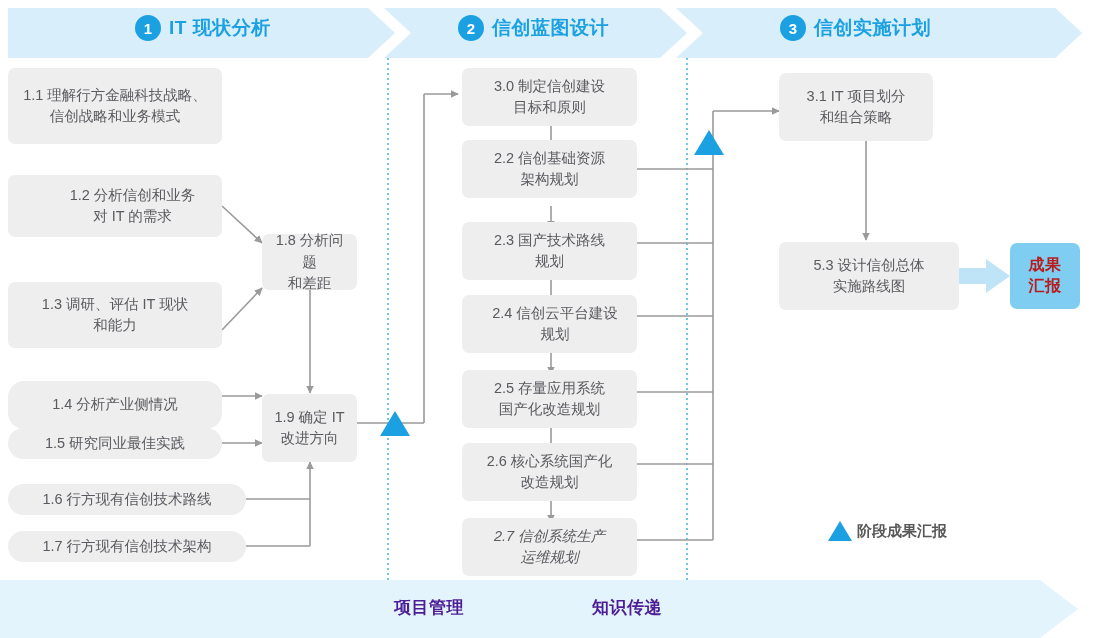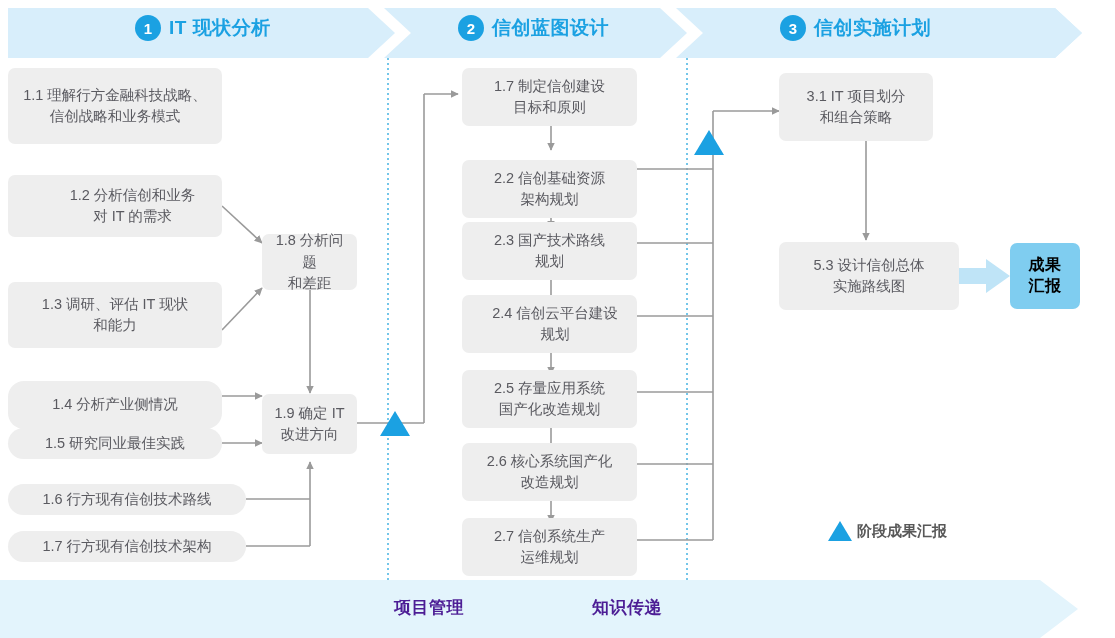--- a/index.html
+++ b/index.html
@@ -59,21 +59,21 @@
     box-sizing:border-box;
     white-space:pre-line;
   }
   .node.pill{border-radius:16px;}
 
   
   .deliverable{
     position:absolute;
     background:#7fcdf0;
     border-radius:7px;
-    color:#000000;
+    color:#b91c1c;
     font-size:16px;font-weight:bold;
     line-height:1.3;
     display:flex;align-items:center;justify-content:center;
     text-align:center;
     white-space:pre-line;
     letter-spacing:.5px;
   }
 
   
   .legend{
@@ -194,36 +194,36 @@
   <div class="node" style="left:8px;top:175px;width:214px;height:62px;padding-left:44px;">1.2 分析信创和业务
 对 IT 的需求</div>
   <div class="node" style="left:8px;top:282px;width:214px;height:66px;">1.3 调研、评估 IT 现状
 和能力</div>
   <div class="node pill" style="left:8px;top:381px;width:214px;height:48px;">1.4 分析产业侧情况</div>
   <div class="node pill" style="left:8px;top:428px;width:214px;height:31px;">1.5 研究同业最佳实践</div>
   <div class="node pill" style="left:8px;top:484px;width:238px;height:31px;">1.6 行方现有信创技术路线</div>
   <div class="node pill" style="left:8px;top:531px;width:238px;height:31px;">1.7 行方现有信创技术架构</div>
   <div class="node" style="left:262px;top:234px;width:95px;height:56px;">1.8 分析问题
 和差距</div>
-  <div class="node" style="left:262px;top:394px;width:95px;height:60px;">1.9 确定 IT
+  <div class="node" style="left:262px;top:394px;width:95px;height:68px;">1.9 确定 IT
 改进方向</div>
 
-  <div class="node" style="left:462px;top:68px;width:175px;height:58px;">1.7 制定信创建设
+  <div class="node" style="left:462px;top:68px;width:175px;height:58px;">3.0 制定信创建设
 目标和原则</div>
-  <div class="node" style="left:462px;top:160px;width:175px;height:58px;">2.2 信创基础资源
+  <div class="node" style="left:462px;top:140px;width:175px;height:58px;">2.2 信创基础资源
 架构规划</div>
   <div class="node" style="left:462px;top:222px;width:175px;height:58px;">2.3 国产技术路线
 规划</div>
   <div class="node" style="left:462px;top:295px;width:175px;height:58px;padding-left:20px;">2.4 信创云平台建设
 规划</div>
   <div class="node" style="left:462px;top:370px;width:175px;height:58px;">2.5 存量应用系统
 国产化改造规划</div>
   <div class="node" style="left:462px;top:443px;width:175px;height:58px;">2.6 核心系统国产化
 改造规划</div>
-  <div class="node" style="left:462px;top:518px;width:175px;height:58px;">2.7 信创系统生产
+  <div class="node" style="left:462px;top:518px;width:175px;height:58px;font-style:italic;">2.7 信创系统生产
 运维规划</div>
 
   <div class="node" style="left:779px;top:73px;width:154px;height:68px;">3.1 IT 项目划分
 和组合策略</div>
   <div class="node" style="left:779px;top:242px;width:180px;height:68px;">5.3 设计信创总体
 实施路线图</div>
 
   <div class="deliverable" style="left:1010px;top:243px;width:70px;height:66px;">成果
 汇报</div>
 

